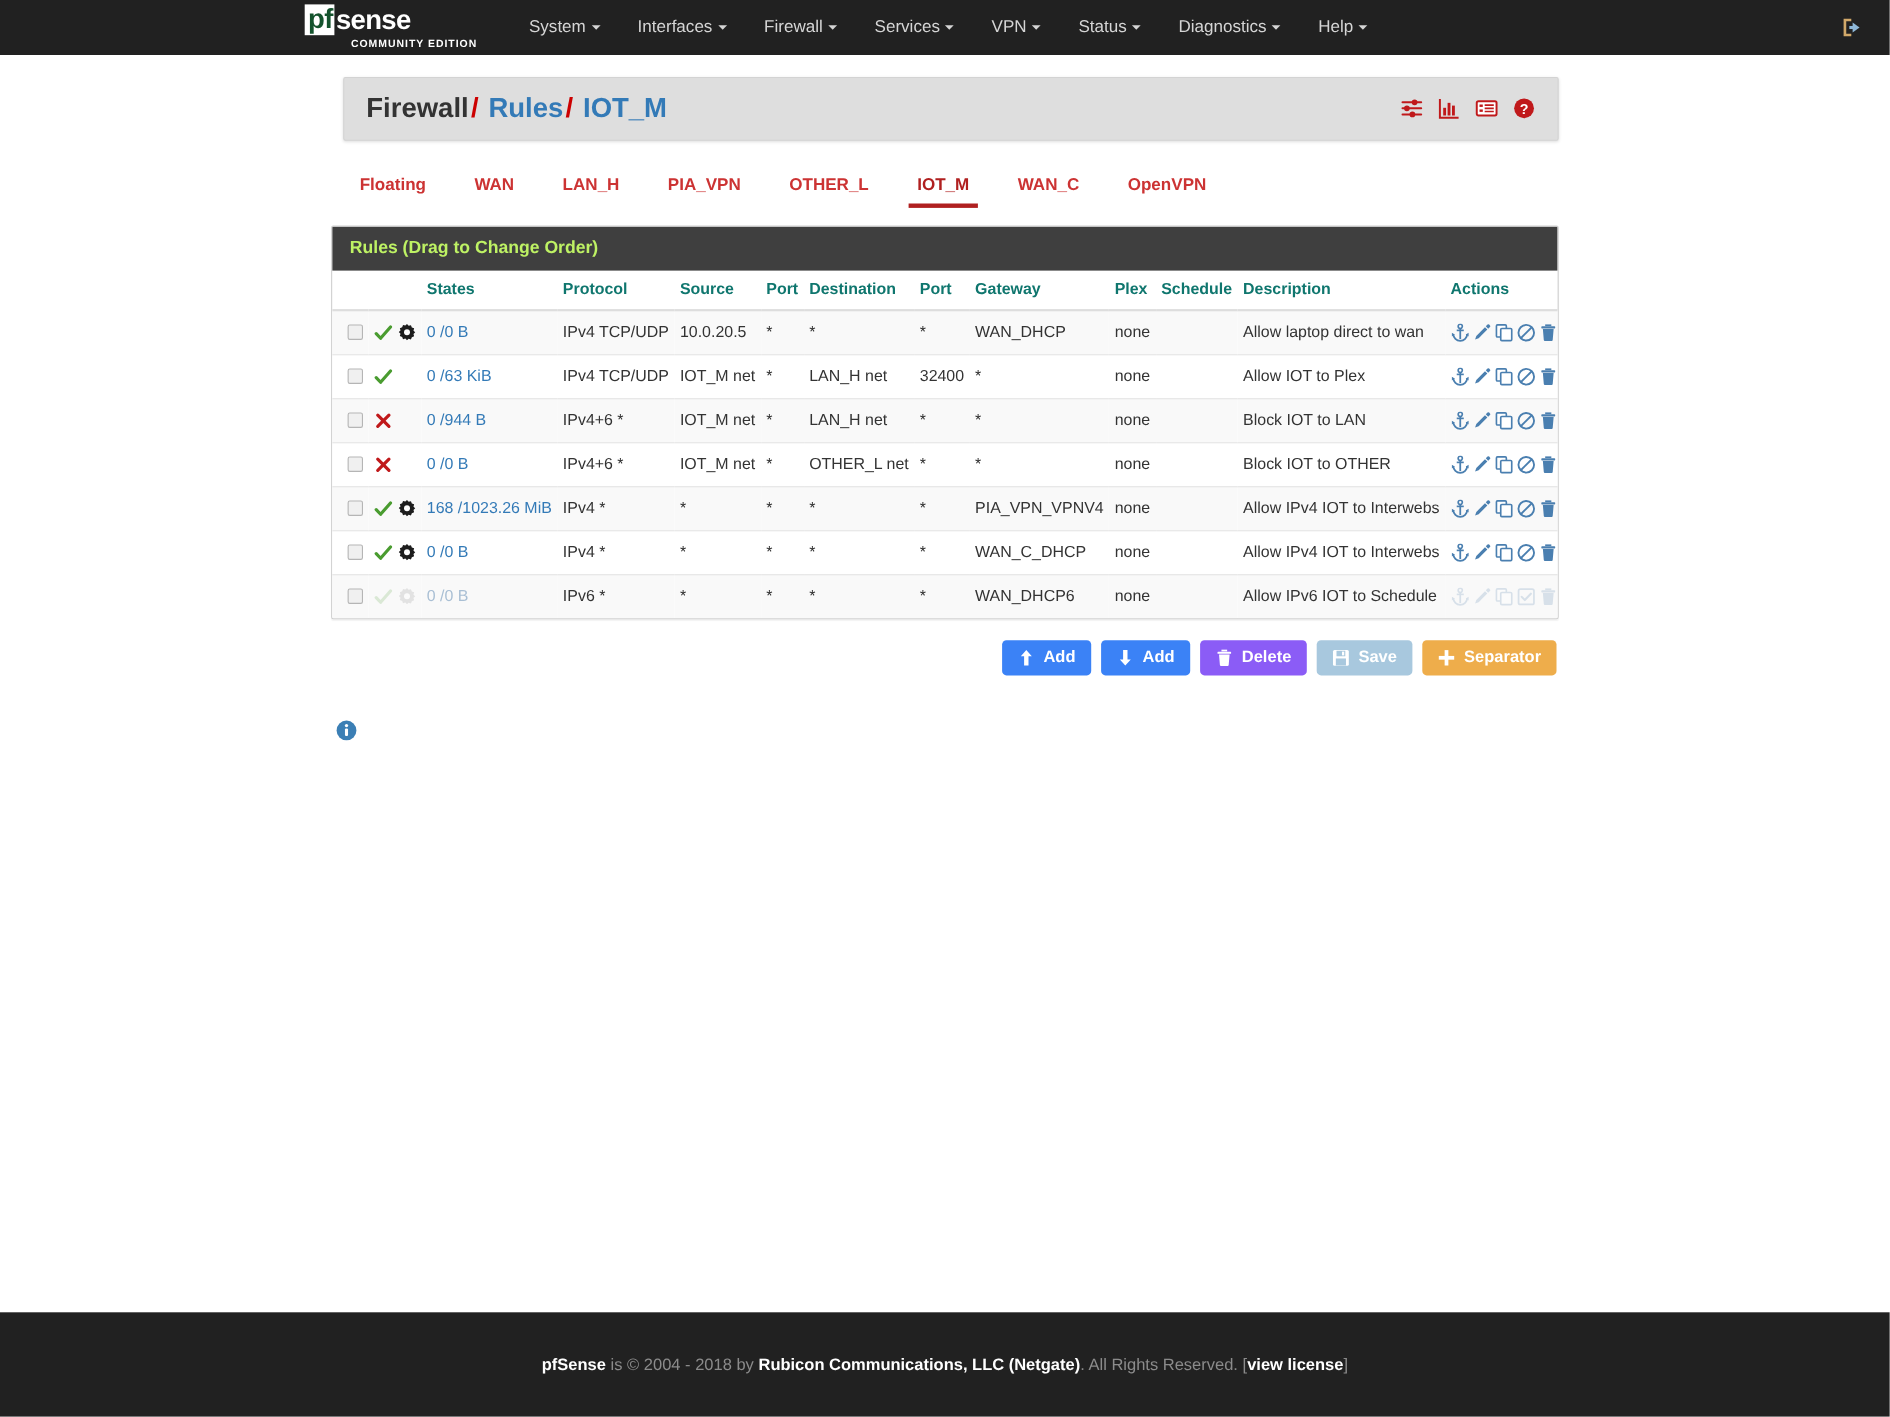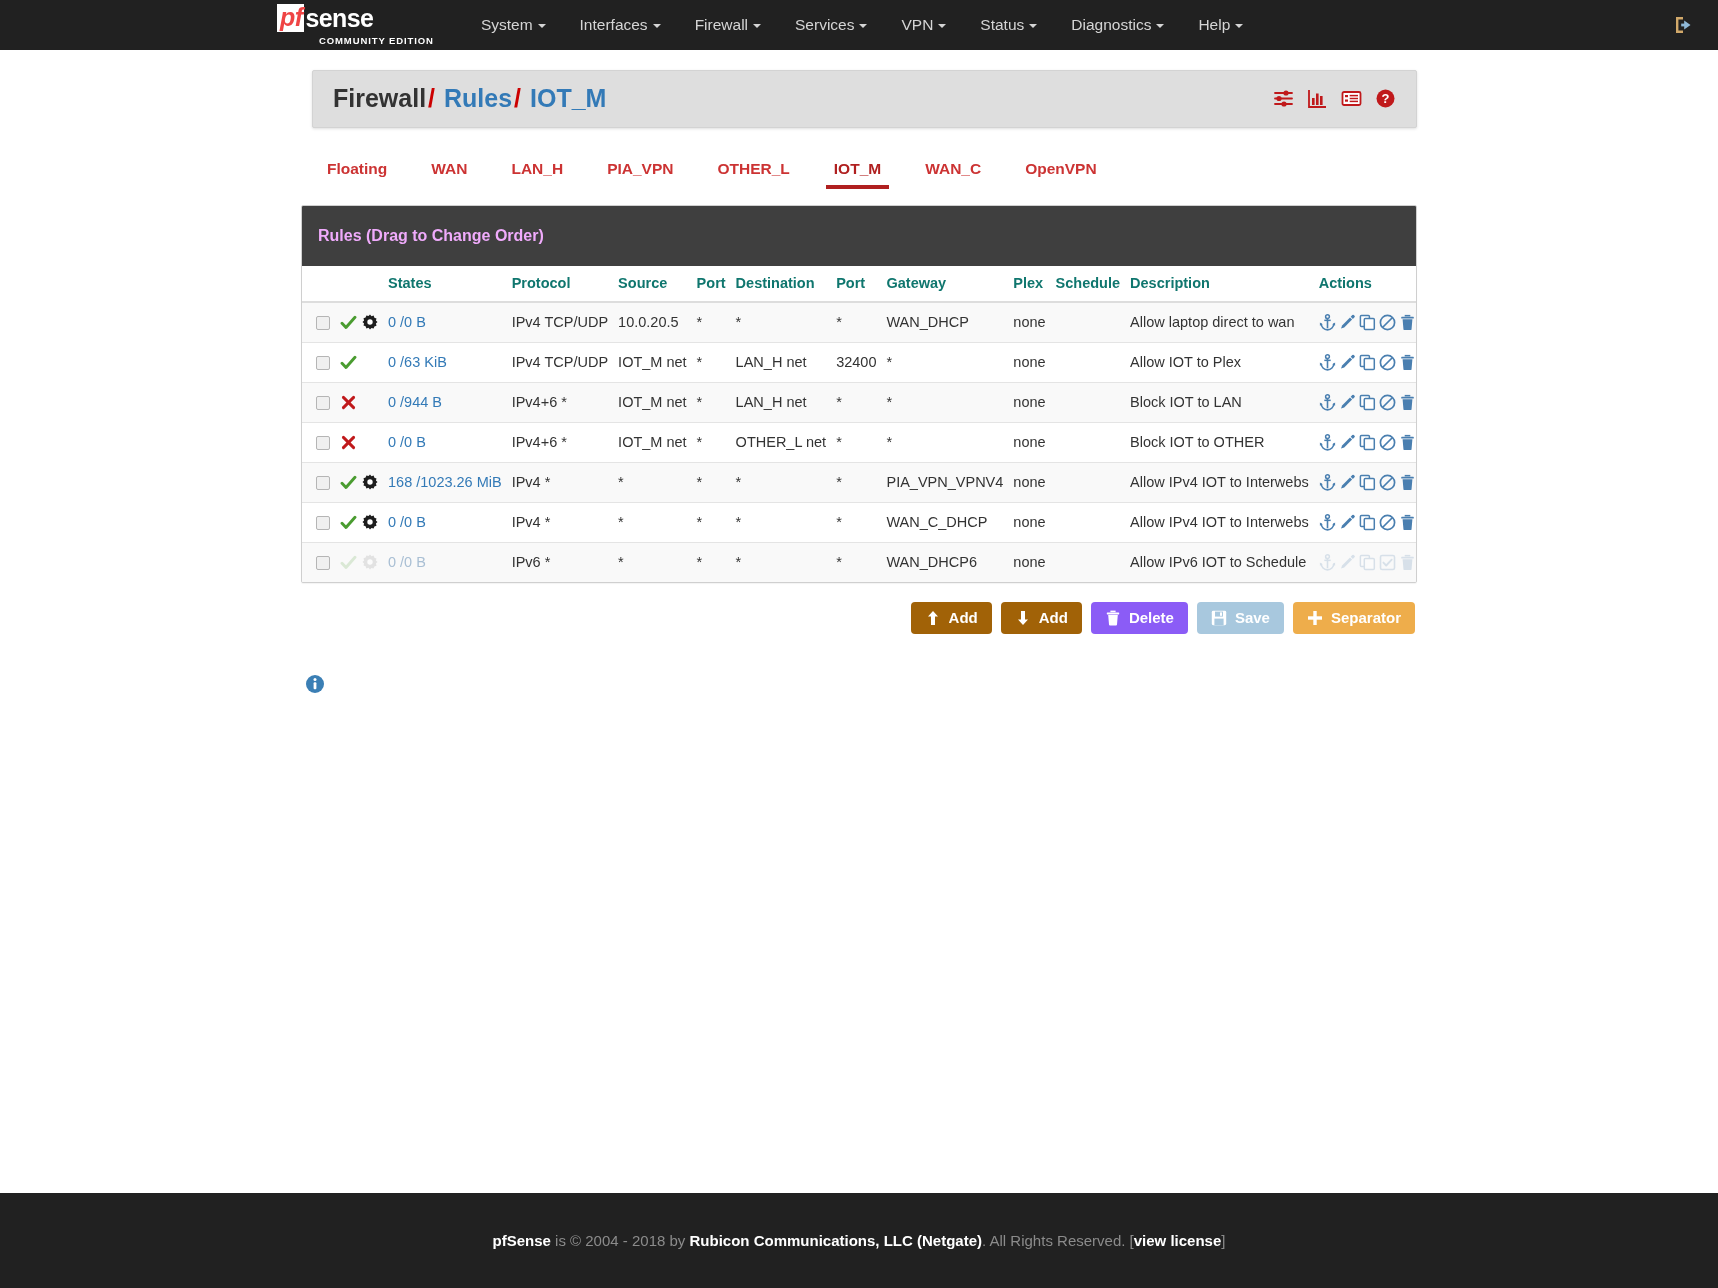--- a/index.html
+++ b/index.html
@@ -40,23 +40,22 @@
     display: flex;
     align-items: center;
     font-weight: bold;
     font-size: 25px;
     letter-spacing: -0.6px;
     line-height: 1;
     color: #ffffff;
   }
   .brand-pf {
     background: #ffffff;
-    color: #ef4444;
+    color: #14532d;
     padding: 1px 2px 2px 3px;
-    font-style: italic;
     margin-right: 1px;
   }
   .brand-sub {
     font-size: 9.5px;
     font-weight: bold;
     letter-spacing: 0.9px;
     color: #ffffff;
     margin-top: 3px;
     margin-left: 42px;
   }
@@ -154,24 +153,24 @@
   .panel {
     margin-top: 16px;
     border: 1px solid #cfcfcf;
     border-radius: 2px;
     background: #ffffff;
     overflow: hidden;
     box-shadow: 0 1px 1px rgba(0,0,0,0.05);
   }
   .panel-heading {
     background: #3f3f3f;
-    color: #f0abfc;
+    color: #bef264;
     font-weight: bold;
     font-size: 16px;
-    padding: 21px 16px;
+    padding: 11px 16px;
   }
   table.rules {
     width: 100%;
     border-collapse: collapse;
     font-size: 14.5px;
   }
   table.rules thead th {
     font-weight: bold;
     color: #0f766e;
     text-align: left;
@@ -237,21 +236,21 @@
     border: none;
     border-radius: 4px;
     color: #ffffff;
     font-size: 15px;
     font-weight: bold;
     padding: 8px 14px;
     cursor: pointer;
     font-family: "Liberation Sans", sans-serif;
     line-height: 1.1;
   }
-  .btn-success { background: #a16207; }
+  .btn-success { background: #3b82f6; }
   .btn-danger  { background: #8b5cf6; }
   .btn-info    { background: #a8c8de; }
   .btn-warning { background: #eead4b; }
   .btn .ico { line-height: 0; }
 
   .infobar { margin-top: 40px; padding-left: 4px; }
 
   
   .footer {
     position: absolute;

